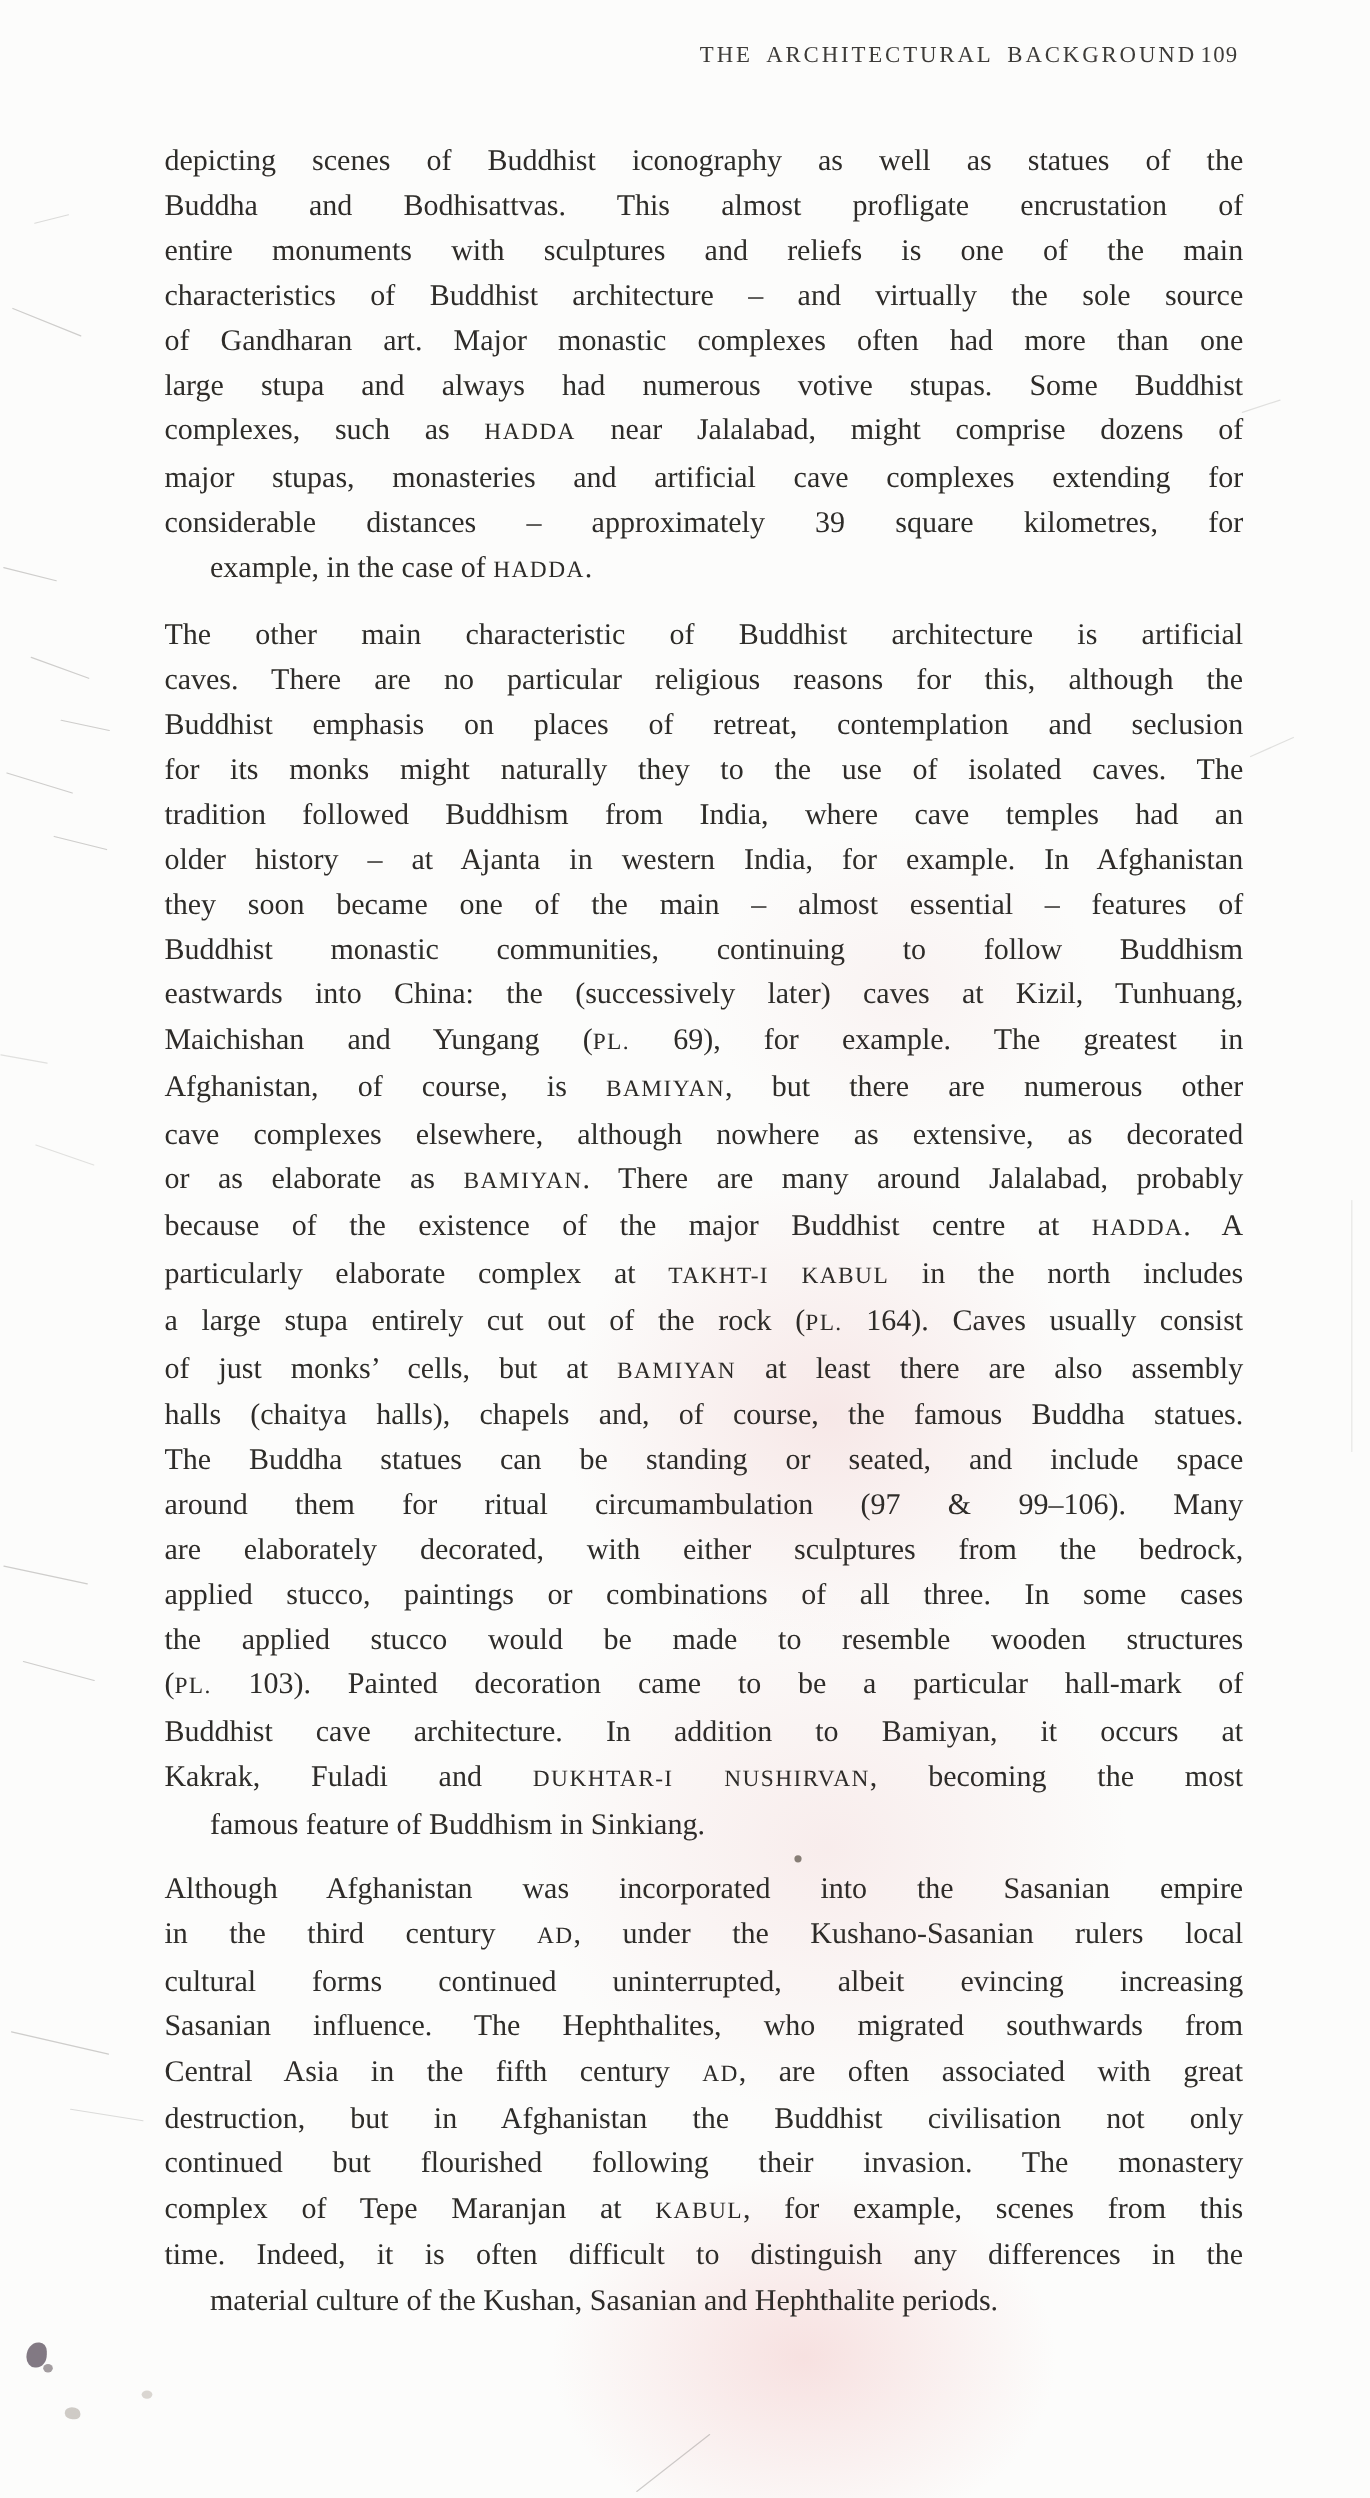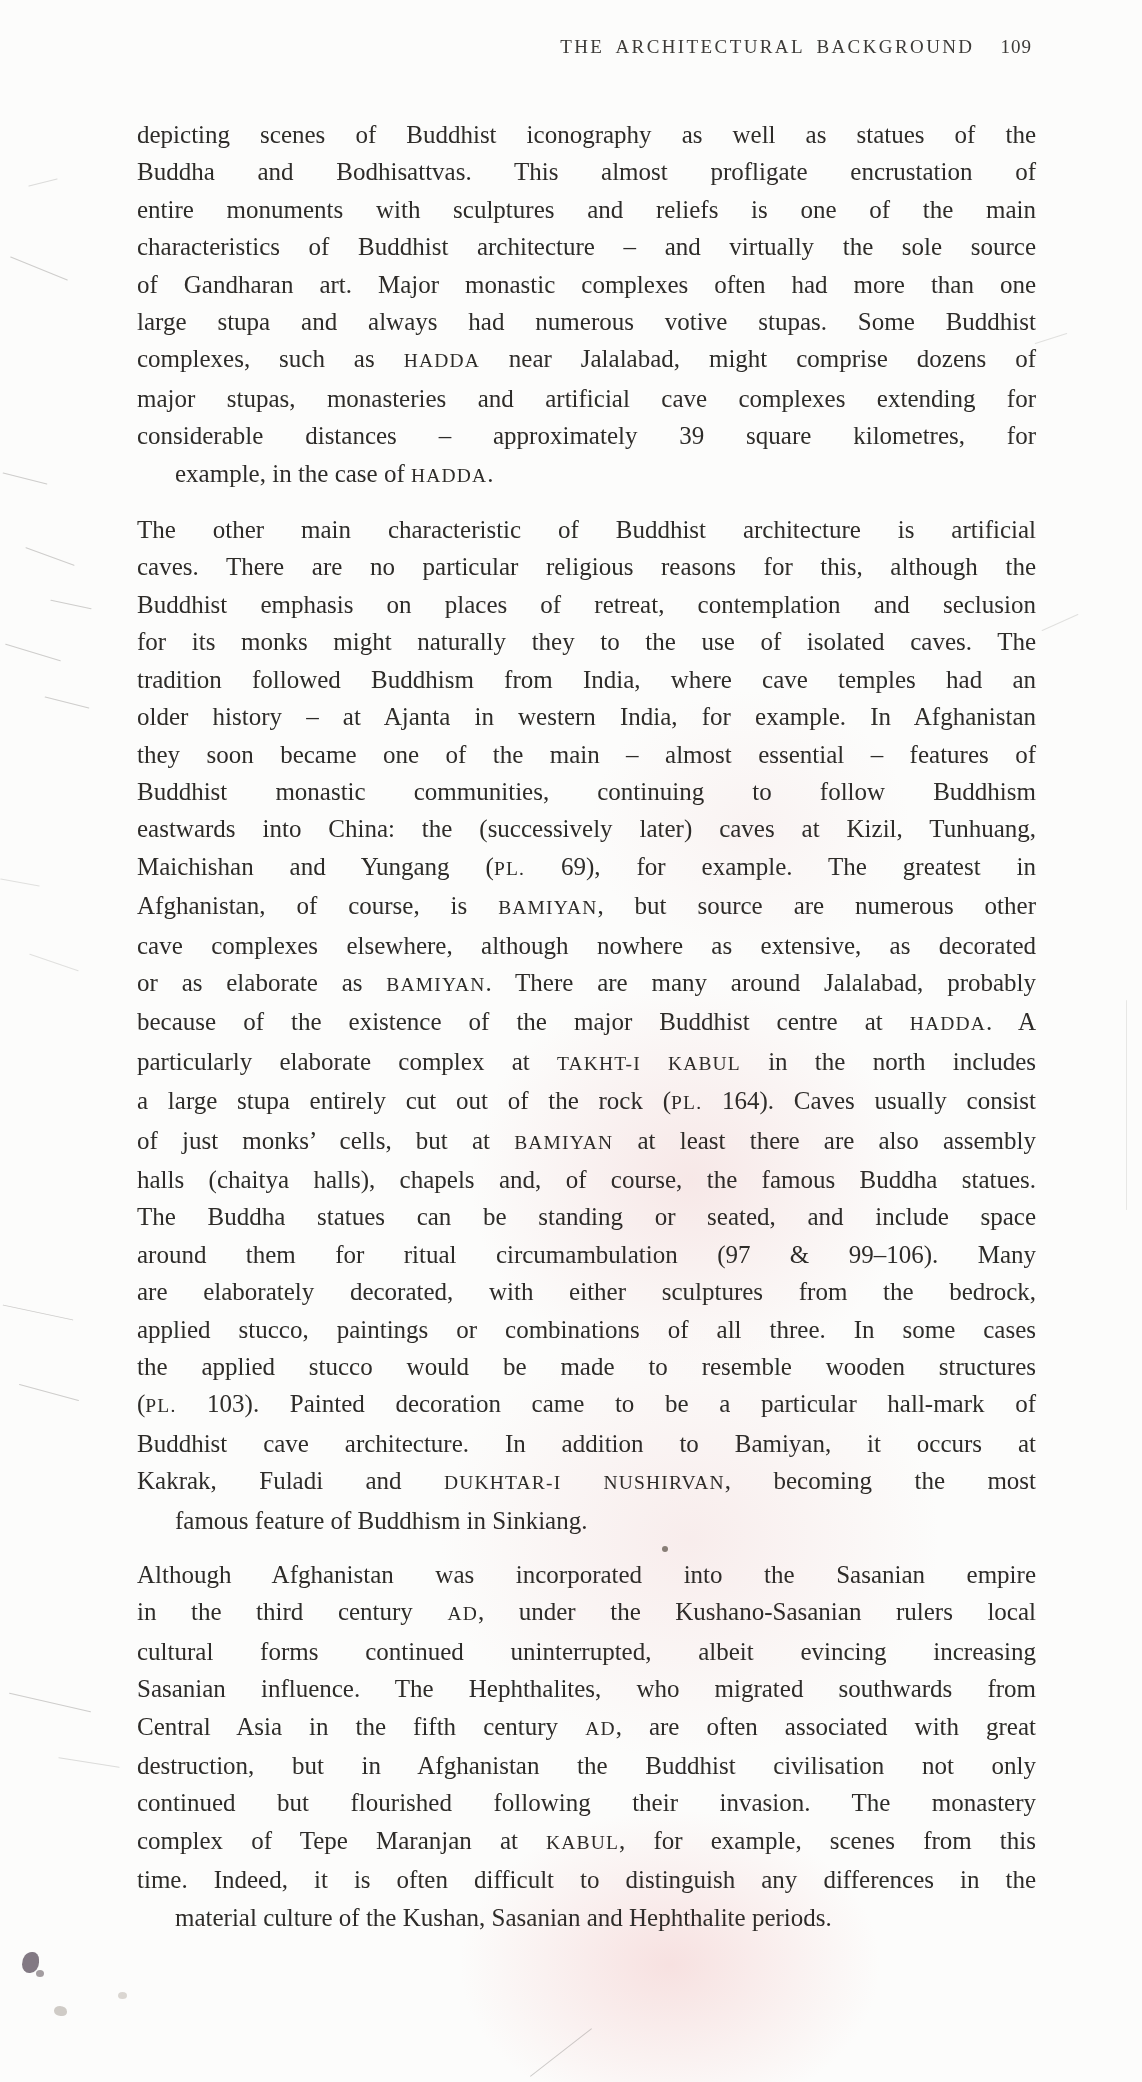--- a/index.html
+++ b/index.html
@@ -14,21 +14,21 @@
     font-family:"Liberation Serif", serif;
     position:relative;overflow:hidden;
   }
   .page{position:absolute;inset:0;}
   .running-header{
     position:absolute;top:36px;right:110px;
     font-size:19px;letter-spacing:2.4px;word-spacing:5px;
     color:var(--header-ink);
     white-space:nowrap;
   }
-  .running-header .pgnum{margin-left:26px;letter-spacing:1px;}
+  .running-header .pgnum{margin-left:3px;letter-spacing:1px;}
   .text-block{
     position:absolute;left:137px;top:116px;width:899px;
     color:var(--ink);font-size:25px;
   }
   .para{margin:0 0 17px 0;}
   .line{
     line-height:37.4px;
     text-align:justify;
     text-align-last:justify;
   }
@@ -98,21 +98,21 @@
         <div class="line"><span>The other main characteristic of Buddhist architecture is artificial</span></div>
         <div class="line"><span>caves. There are no particular religious reasons for this, although the</span></div>
         <div class="line"><span>Buddhist emphasis on places of retreat, contemplation and seclusion</span></div>
         <div class="line"><span>for its monks might naturally they to the use of isolated caves. The</span></div>
         <div class="line"><span>tradition followed Buddhism from India, where cave temples had an</span></div>
         <div class="line"><span>older history – at Ajanta in western India, for example. In Afghanistan</span></div>
         <div class="line"><span>they soon became one of the main – almost essential – features of</span></div>
         <div class="line"><span>Buddhist monastic communities, continuing to follow Buddhism</span></div>
         <div class="line"><span>eastwards into China: the (successively later) caves at Kizil, Tunhuang,</span></div>
         <div class="line"><span>Maichishan and Yungang (</span><span class="sc">PL.</span><span> 69), for example. The greatest in</span></div>
-        <div class="line"><span>Afghanistan, of course, is </span><span class="sc">BAMIYAN</span><span>, but source are numerous other</span></div>
+        <div class="line"><span>Afghanistan, of course, is </span><span class="sc">BAMIYAN</span><span>, but there are numerous other</span></div>
         <div class="line"><span>cave complexes elsewhere, although nowhere as extensive, as decorated</span></div>
         <div class="line"><span>or as elaborate as </span><span class="sc">BAMIYAN</span><span>. There are many around Jalalabad, probably</span></div>
         <div class="line"><span>because of the existence of the major Buddhist centre at </span><span class="sc">HADDA</span><span>. A</span></div>
         <div class="line"><span>particularly elaborate complex at </span><span class="sc">TAKHT-I KABUL</span><span> in the north includes</span></div>
         <div class="line"><span>a large stupa entirely cut out of the rock (</span><span class="sc">PL.</span><span> 164). Caves usually consist</span></div>
         <div class="line"><span>of just monks’ cells, but at </span><span class="sc">BAMIYAN</span><span> at least there are also assembly</span></div>
         <div class="line"><span>halls (</span><span class="it">chaitya</span><span> halls), chapels and, of course, the famous Buddha statues.</span></div>
         <div class="line"><span>The Buddha statues can be standing or seated, and include space</span></div>
         <div class="line"><span>around them for ritual circumambulation (97 &amp; 99–106). Many</span></div>
         <div class="line"><span>are elaborately decorated, with either sculptures from the bedrock,</span></div>

